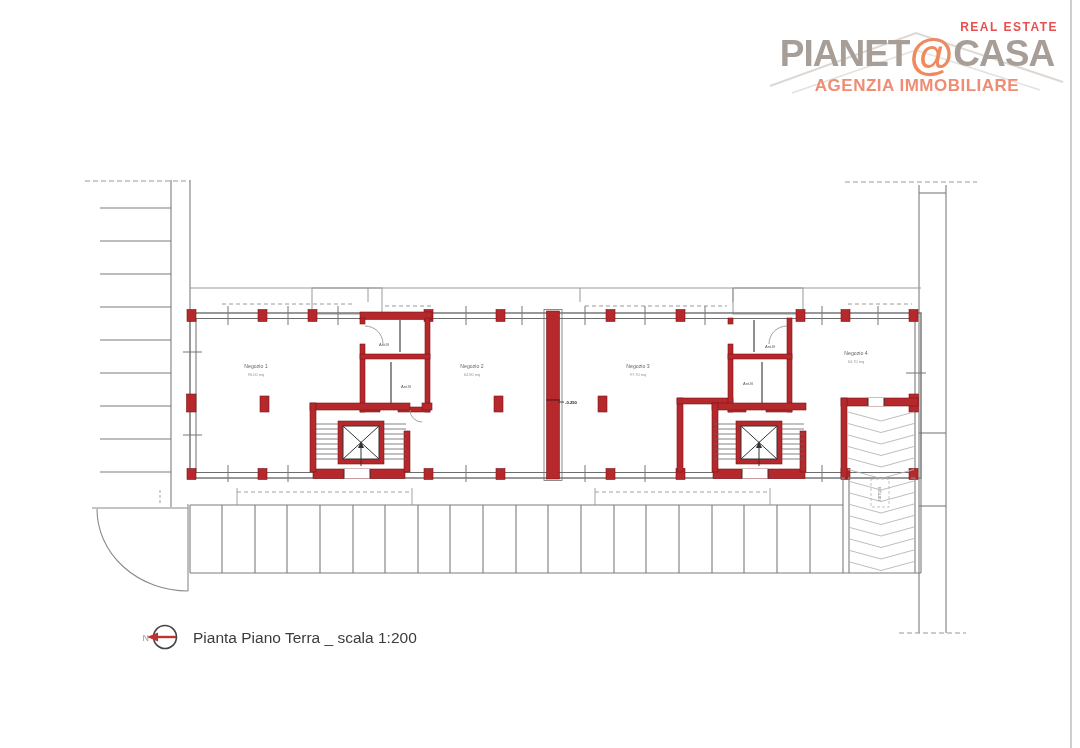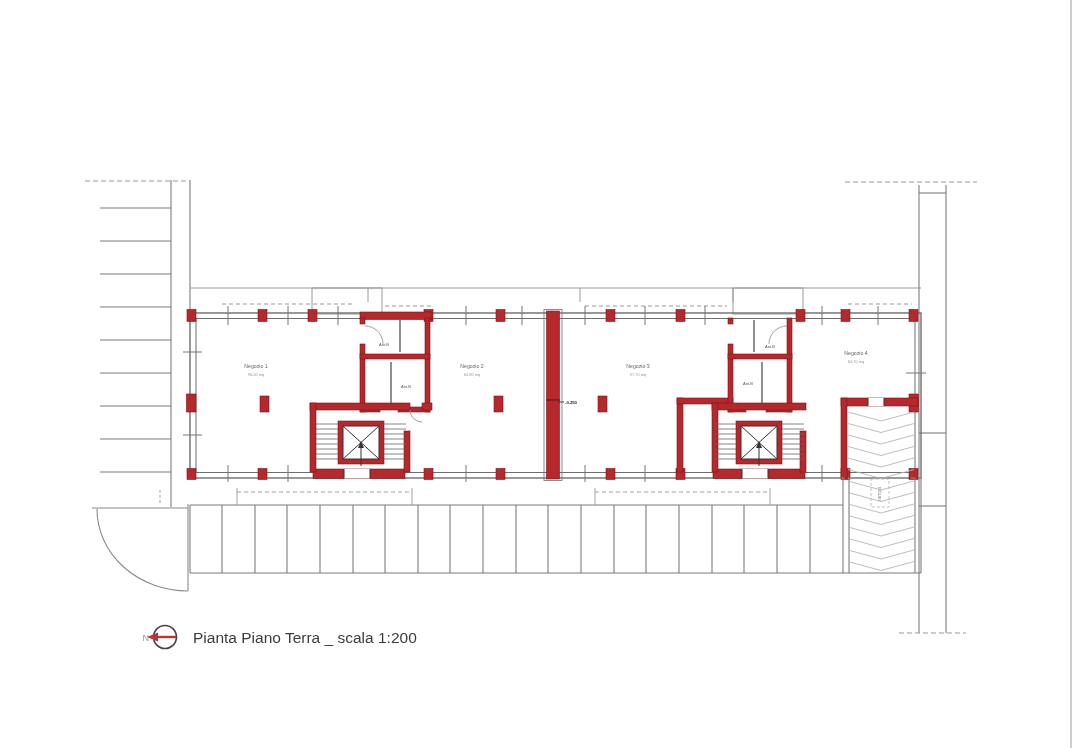--- a/index.html
+++ b/index.html
@@ -301,14 +301,23 @@
       <text x="149" y="641" text-anchor="end" font-family="Liberation Sans, sans-serif" font-size="9" fill="#999">N</text>
       <g>
         <circle cx="165" cy="637" r="11.5" fill="#fff" stroke="#444" stroke-width="1.6"></circle>
         <line x1="176" y1="637" x2="155" y2="637" stroke="#c03230" stroke-width="2.4"></line>
         <polygon points="147,637 158,632.5 158,641.5" fill="#c03230"></polygon>
       </g>
       <text x="193" y="643" font-family="Liberation Sans, sans-serif" font-size="15.5" fill="#3c3c3c">Pianta Piano Terra _ scala 1:200</text>
     </g>
   </svg>
 
+  <div class="logo">
+    <svg class="roof" width="302" height="92" viewBox="0 0 302 92">
+      <polyline points="4,66 150,13 297,62" fill="none" stroke="#dcd8d5" stroke-width="2"></polyline>
+      <polyline points="26,73 150,30 274,70" fill="none" stroke="#e4e1de" stroke-width="1.6"></polyline>
+    </svg>
+    <div class="re">REAL ESTATE</div>
+    <div class="name"><span>PIANET</span><span class="at">@</span><span>CASA</span></div>
+    <div class="sub">AGENZIA IMMOBILIARE</div>
+  </div>
 
 </div>
 
 </body></html>

